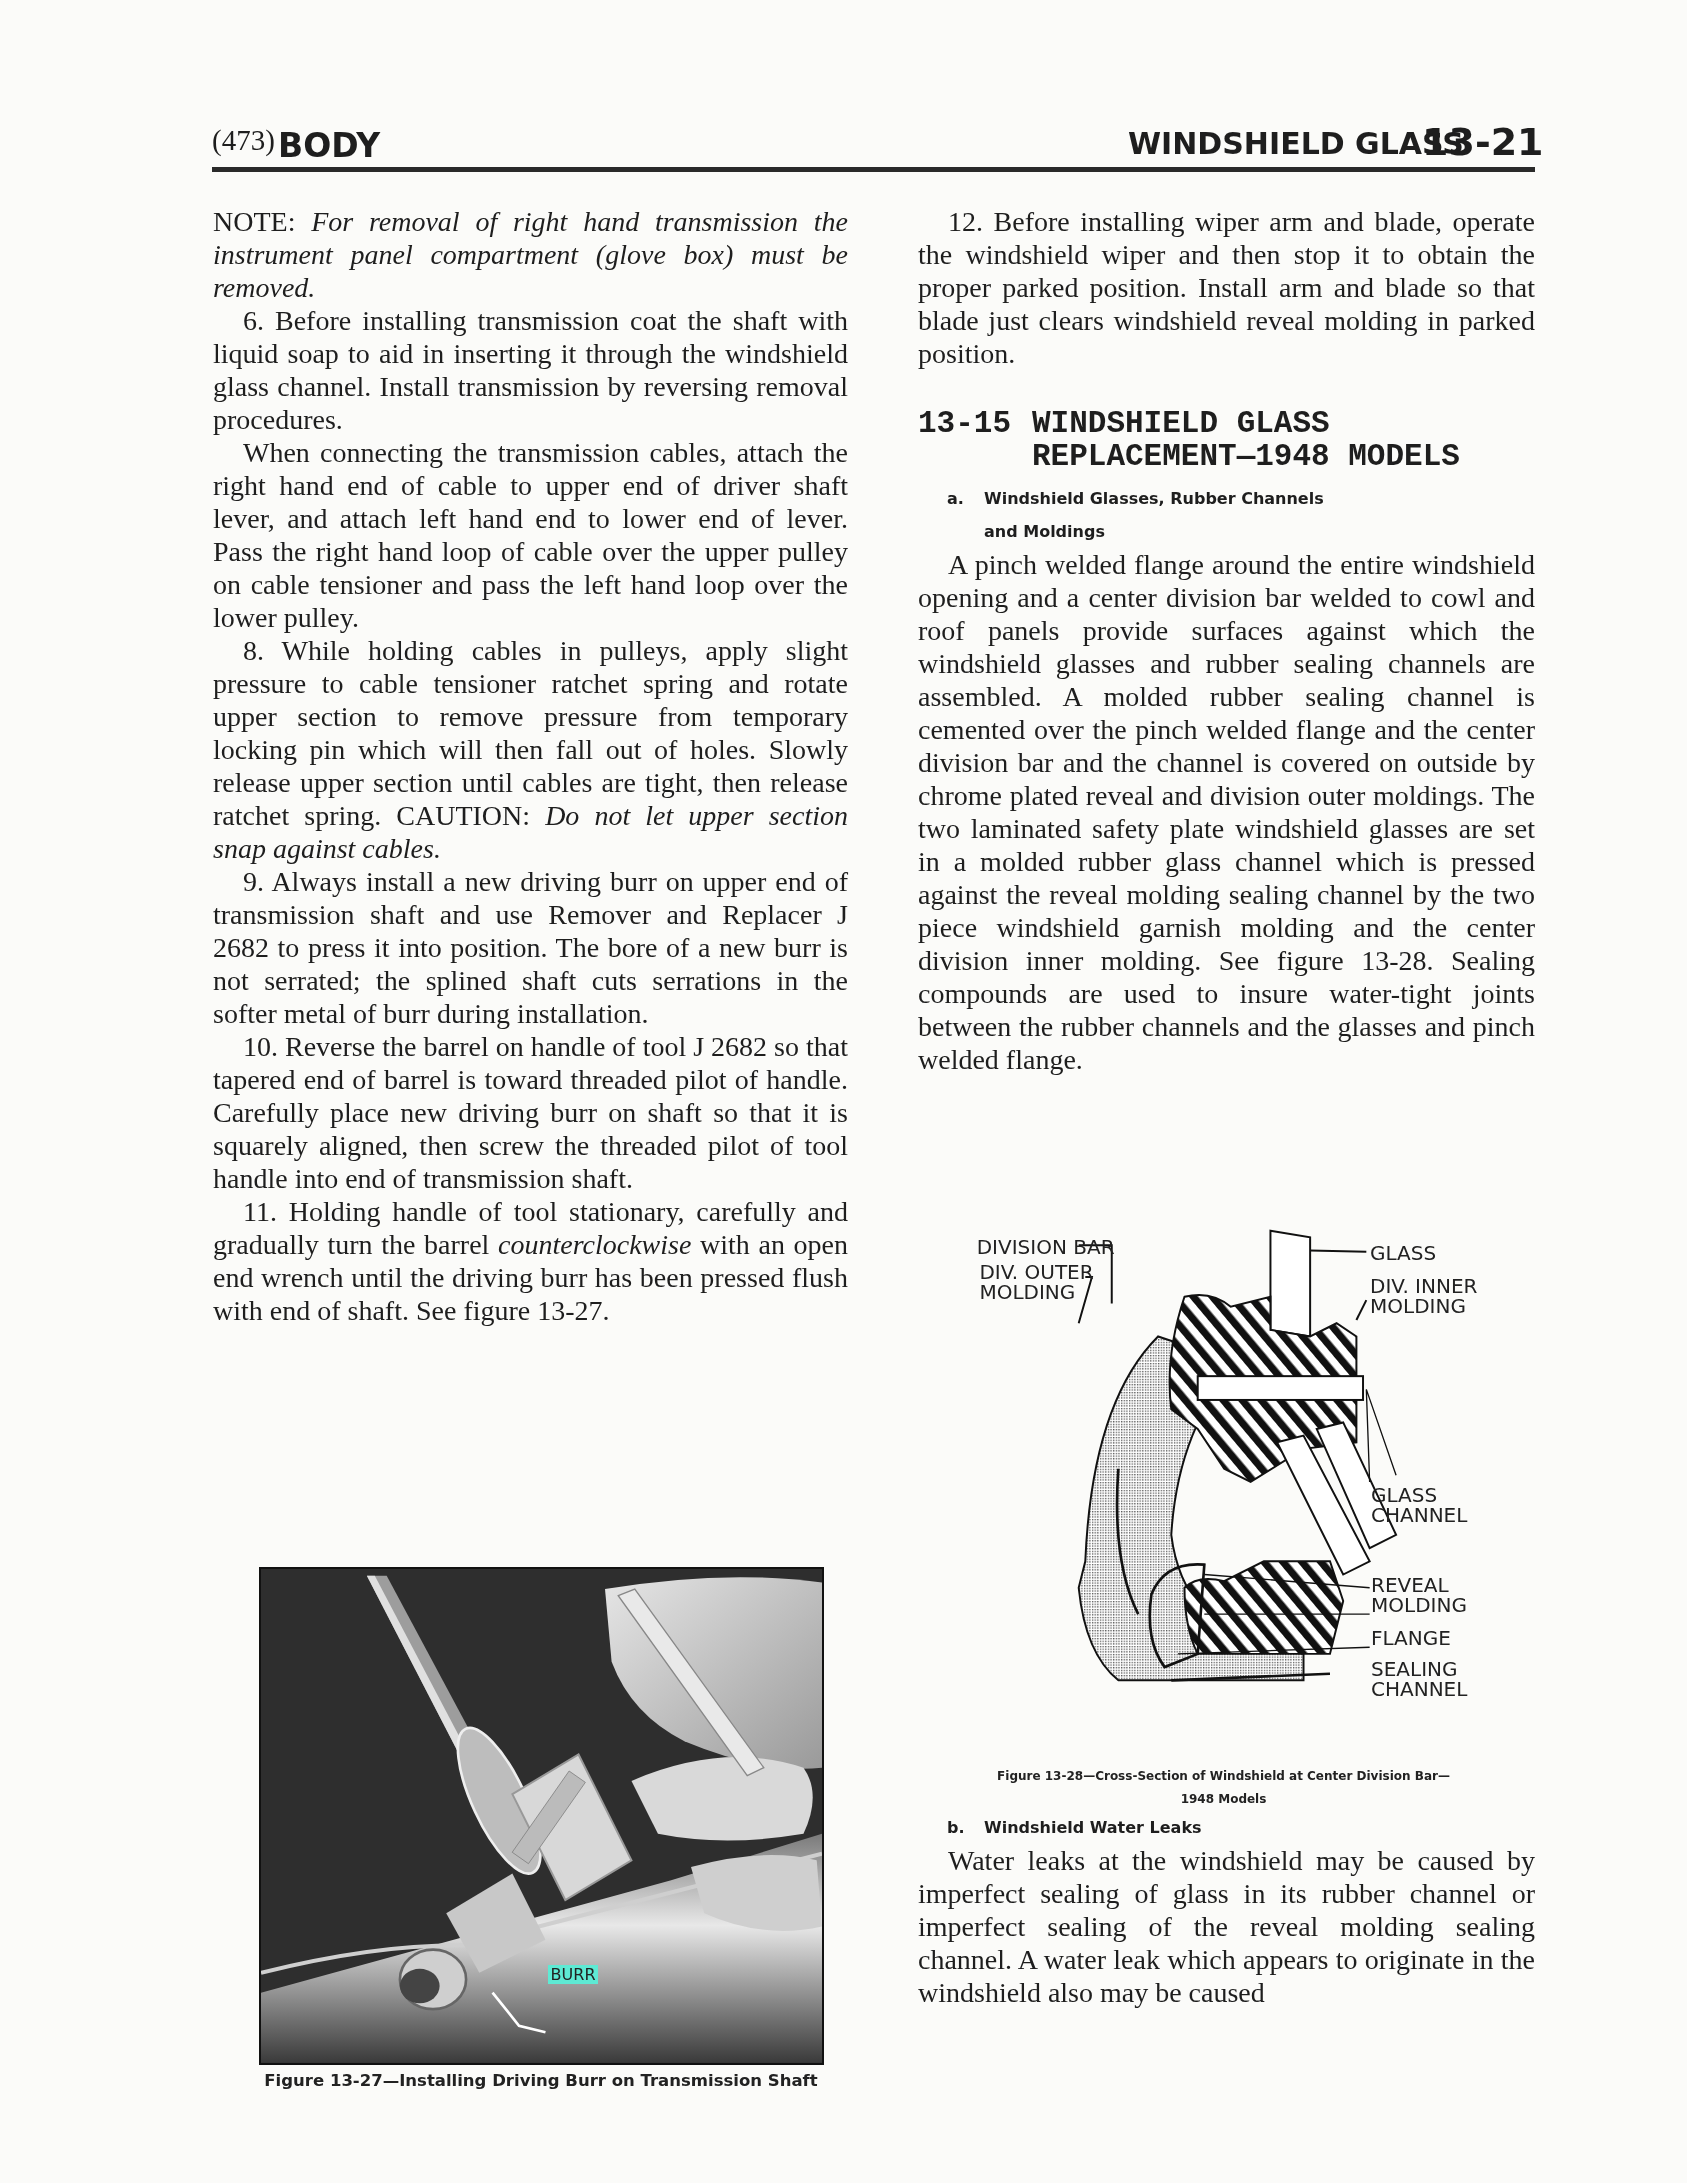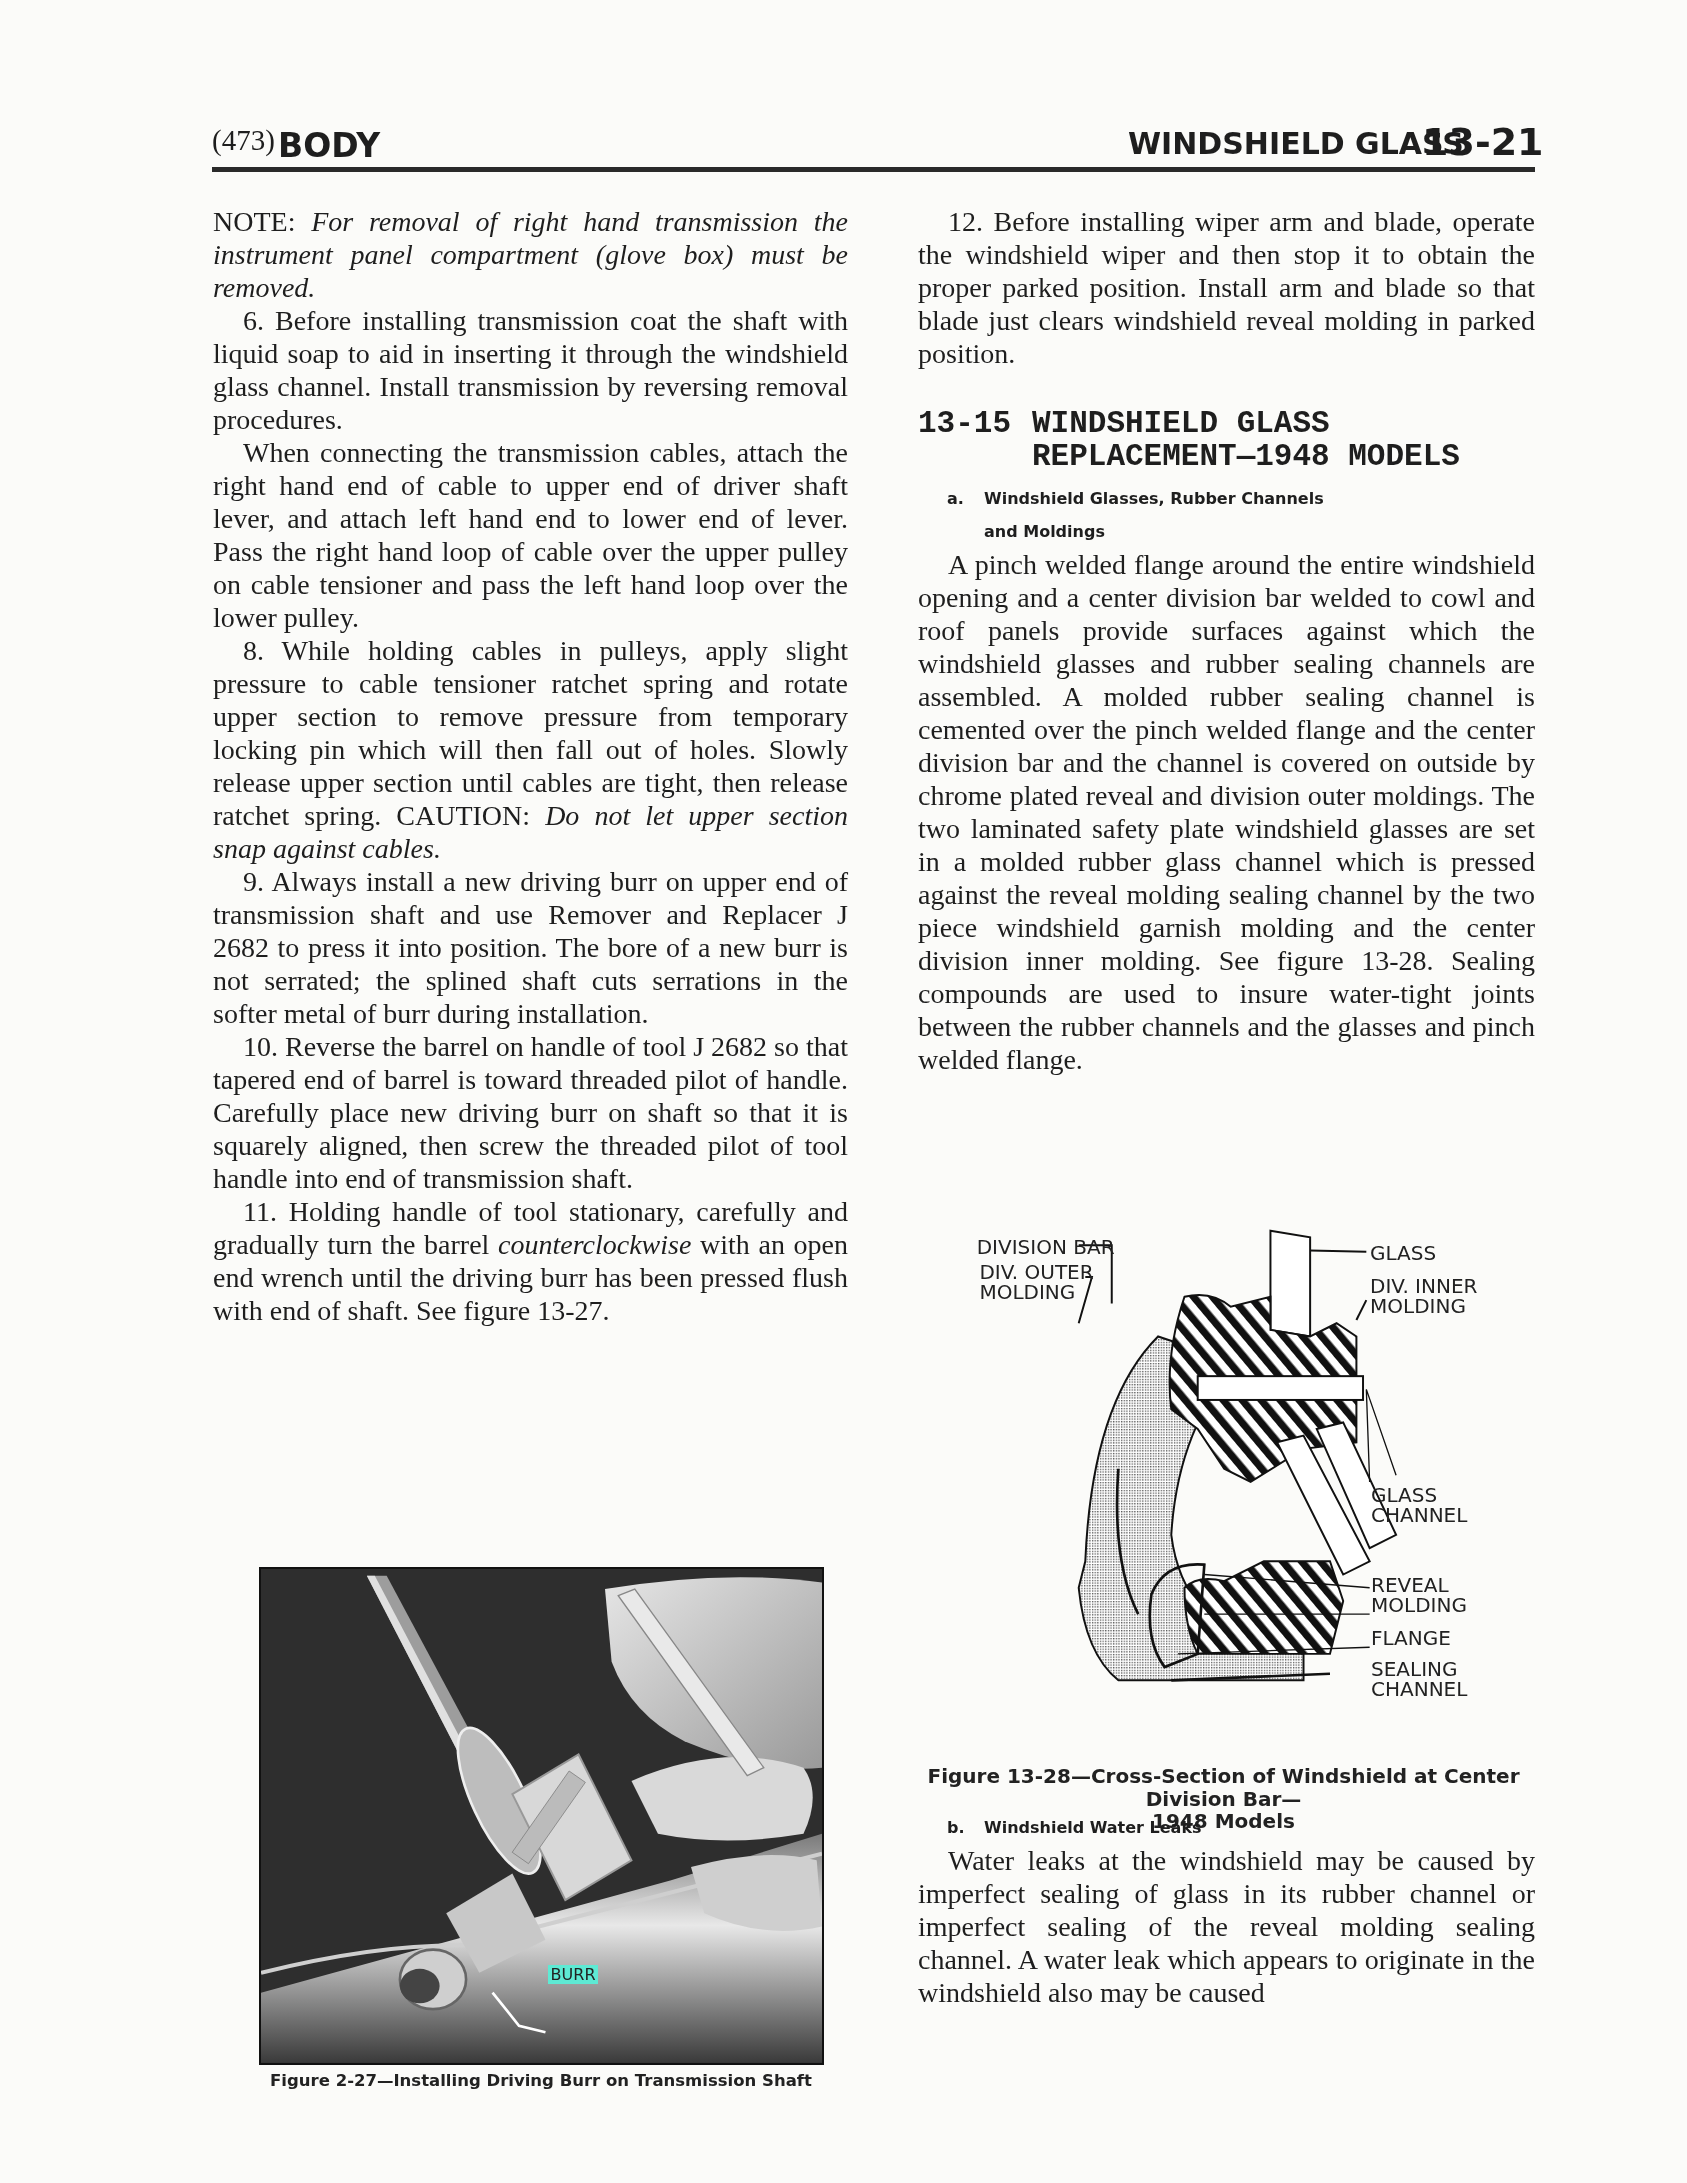--- a/index.html
+++ b/index.html
@@ -25,21 +25,21 @@
   .sec-h .num { display: inline-block; width: 114px; }
   .sec-h .l2 { display: block; padding-left: 114px; }
   .sub-h { font-family: "DejaVu Sans", "Liberation Sans", sans-serif; font-weight: bold; font-size: 16px; line-height: 33px; margin: 0; padding-left: 29px; }
   .sub-h .lbl { display: inline-block; width: 37px; }
   .sub-h .l2 { display: block; padding-left: 37px; }
 
   .photo { position: absolute; left: 259px; top: 1567px; width: 561px; height: 494px; border: 2px solid #111; background: #2b2b2b; overflow: hidden; }
   .photo svg { display: block; }
   .fig-cap { position: absolute; font-family: "DejaVu Sans", "Liberation Sans", sans-serif; font-weight: bold; font-size: 16.5px; color: #222; text-align: center; }
   .cap27 { left: 259px; top: 2071px; width: 564px; }
-  .cap28 { left: 906px; top: 1765px; width: 635px; line-height: 22.5px; font-size: 20px; }
+  .cap28 { left: 906px; top: 1765px; width: 635px; line-height: 22.5px; font-size: 12px; }
 
   .diagram { position: absolute; left: 986px; top: 1191px; width: 516px; height: 529px; }
   .dlabel { position: absolute; font-family: "DejaVu Sans", "Liberation Sans", sans-serif; font-size: 20px; line-height: 21px; color: #222; }
   .burr-label { position: absolute; left: 548px; top: 1965px; background: #5eead4; color: #222; font-family: "DejaVu Sans", "Liberation Sans", sans-serif; font-size: 16px; padding: 0 2.6px; }
 </style>
 </head>
 <body>
 
 <div class="hdr pgnum">(473)</div>
 <div class="hdr hdr-left">BODY</div>
@@ -93,21 +93,21 @@
     <ellipse cx="260" cy="620" rx="50" ry="45" fill="#cfcfcf" stroke="#666" stroke-width="4"></ellipse>
     <ellipse cx="240" cy="630" rx="30" ry="26" fill="#444"></ellipse>
     <path d="M520 30 Q700 0 848 20 L848 300 Q760 310 640 260 Q560 220 530 140 Z" fill="url(#hand)"></path>
     <path d="M560 320 Q700 260 820 300 Q848 340 820 400 Q700 420 600 400 Z" fill="#d9d9d9"></path>
     <path d="M650 450 Q760 420 840 440 L848 540 Q760 560 670 520 Z" fill="#cfcfcf"></path>
     <polygon points="540,40 565,30 760,300 735,312" fill="#e9e9e9" stroke="#888" stroke-width="2"></polygon>
     <path d="M350 640 L390 690 L430 700" stroke="#fff" stroke-width="4" fill="none"></path>
   </svg>
 </div>
 <div class="burr-label">BURR</div>
-<div class="fig-cap cap27">Figure 2-27—Installing Driving Burr on Transmission Shaft</div>
+<div class="fig-cap cap27">Figure 13-27—Installing Driving Burr on Transmission Shaft</div>
 
 <div class="col col-right">
   <p class="ind">12. Before installing wiper arm and blade, operate the windshield wiper and then stop it to obtain the proper parked position. Install arm and blade so that blade just clears windshield reveal molding in parked position.</p>
   <div style="height:37px"></div>
   <h2 class="sec-h">
     <span class="num">13-15</span><span>WINDSHIELD GLASS</span>
     <span class="l2">REPLACEMENT—1948 MODELS</span>
   </h2>
   <div style="height:9.3px"></div>
   <h3 class="sub-h">

